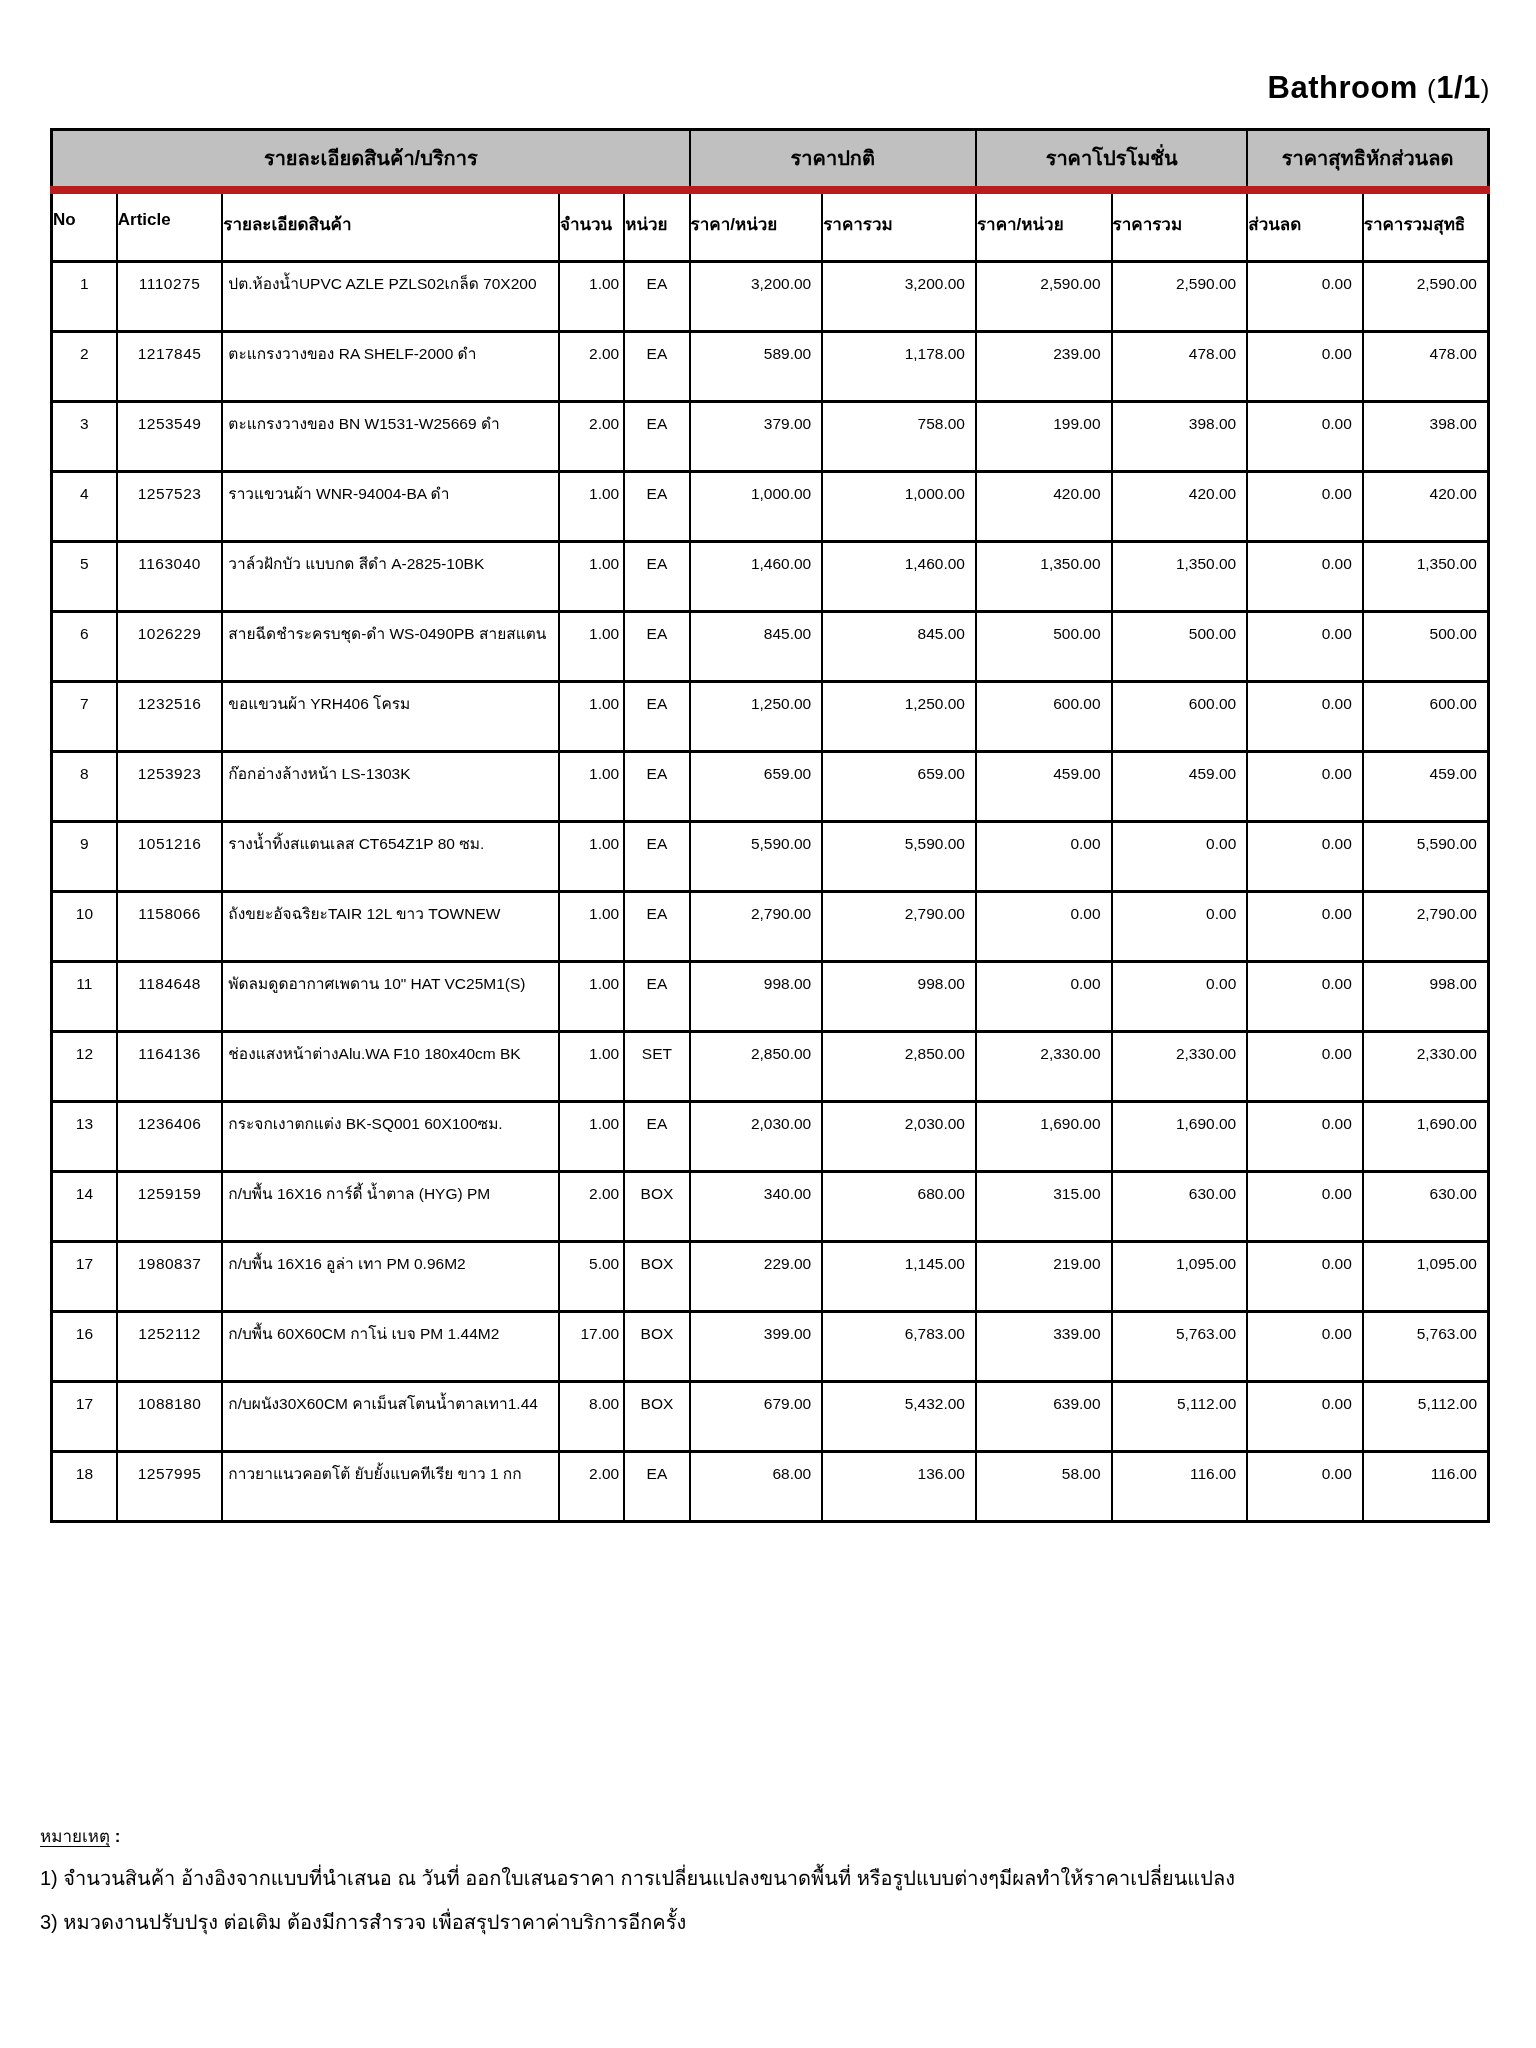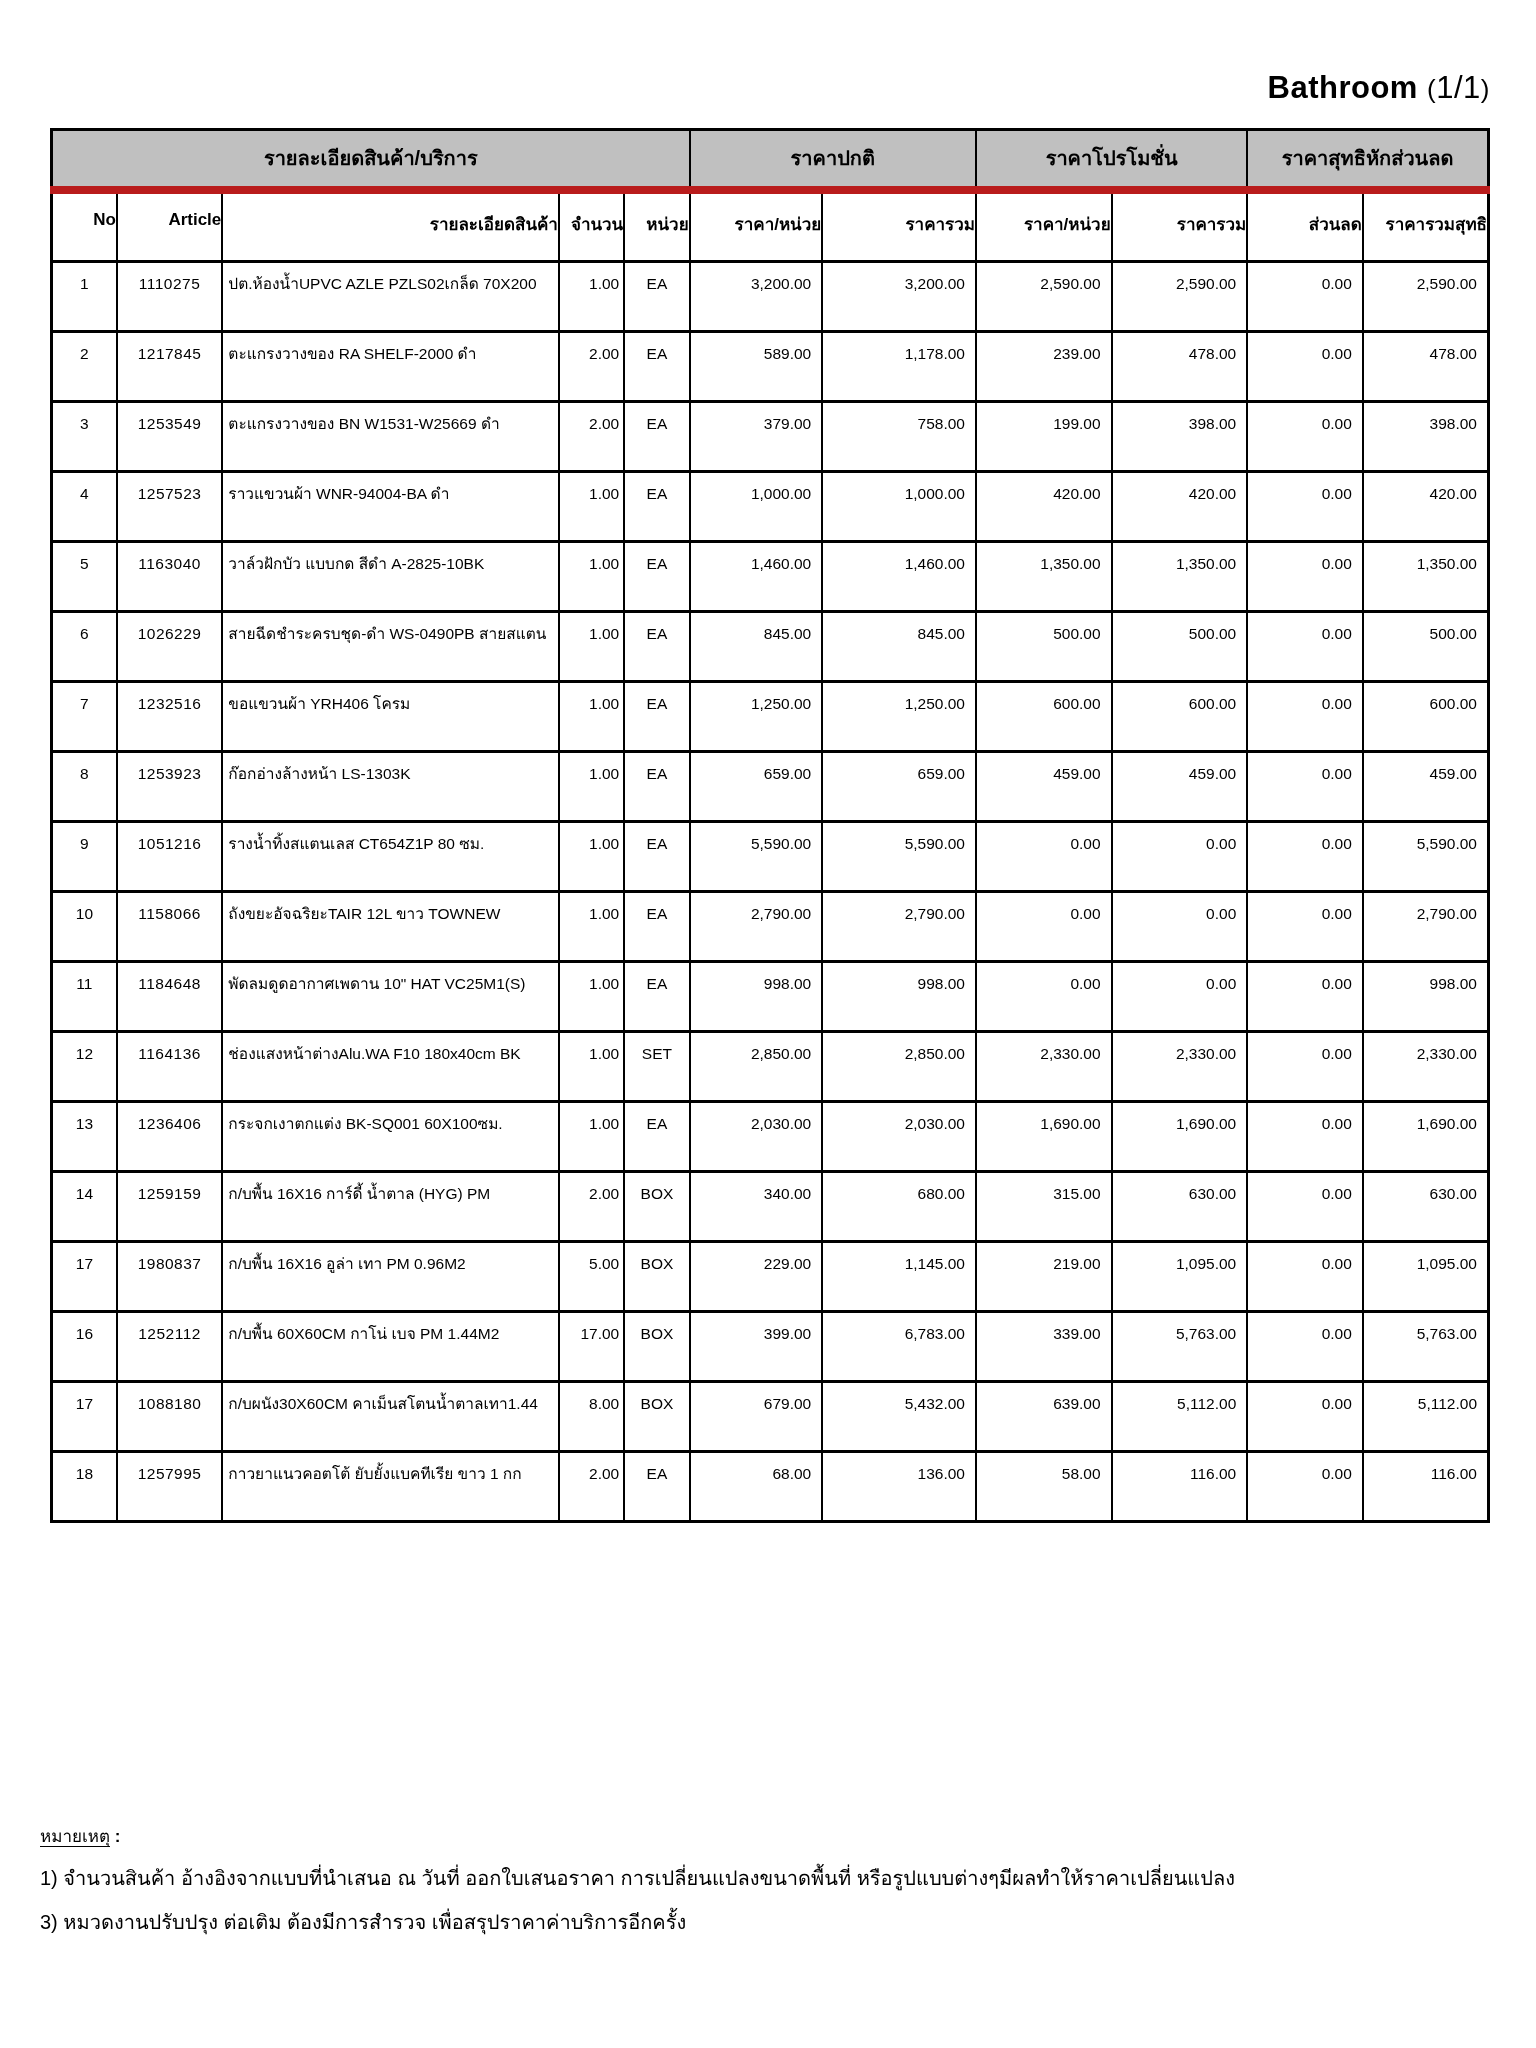--- a/index.html
+++ b/index.html
@@ -15,21 +15,21 @@
 
   .title-row {
     width: 1440px;
     margin-top: 70px;
     text-align: right;
     font-size: 31px;
     font-weight: bold;
     letter-spacing: 0.5px;
   }
   .title-row .paren { font-weight: normal; font-size: 26px; }
-  .title-row .pagenum { font-weight: normal; font-size: 31px; }
+  .title-row .pagenum { font-weight: bold; font-size: 31px; }
 
   table.quote {
     margin-top: 22px;
     width: 1440px;
     border-collapse: collapse;
     table-layout: fixed;
     border: 3px solid #000;
   }
   table.quote th, table.quote td {
     border: 2px solid #000;
@@ -42,21 +42,21 @@
     font-weight: bold;
     text-align: center;
     vertical-align: middle;
     border-bottom: 8px solid #b91c1c;
   }
   tr.col-row th {
     background: #ffffff;
     height: 72px;
     font-size: 17px;
     font-weight: bold;
-    text-align: right;
+    text-align: left;
     vertical-align: top;
     padding-top: 16px;
     border-bottom: 3px solid #000;
   }
   tbody td {
     height: 70px;
     vertical-align: top;
     padding-top: 12px;
     font-size: 15.5px;
     white-space: nowrap;

